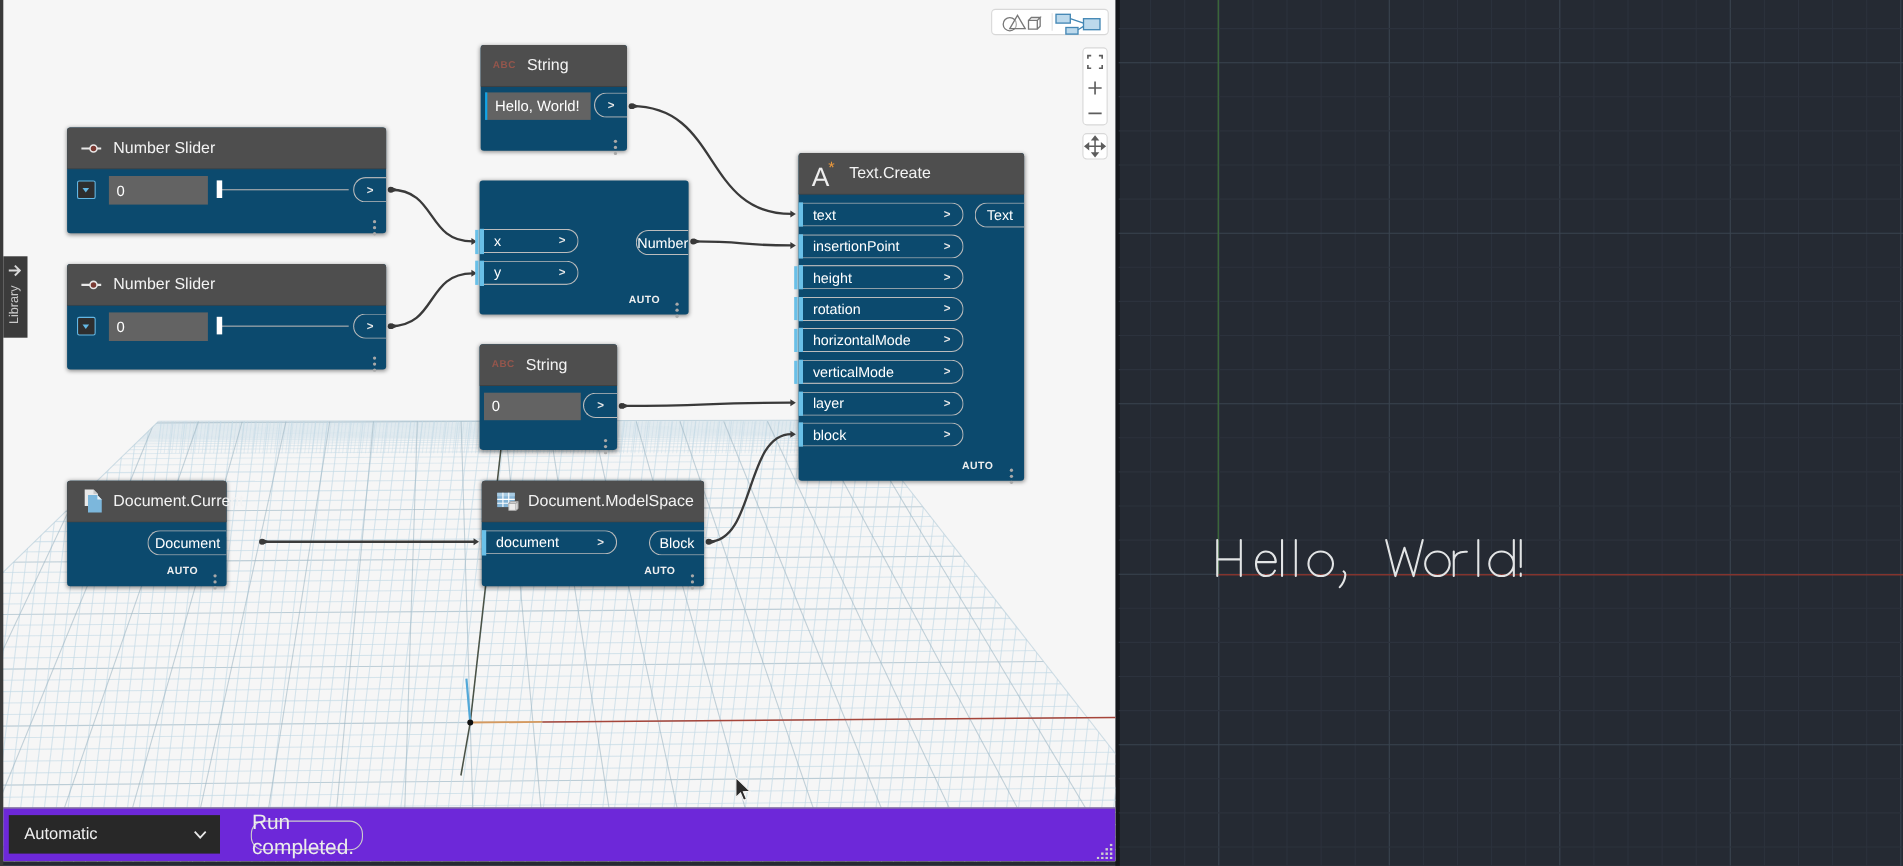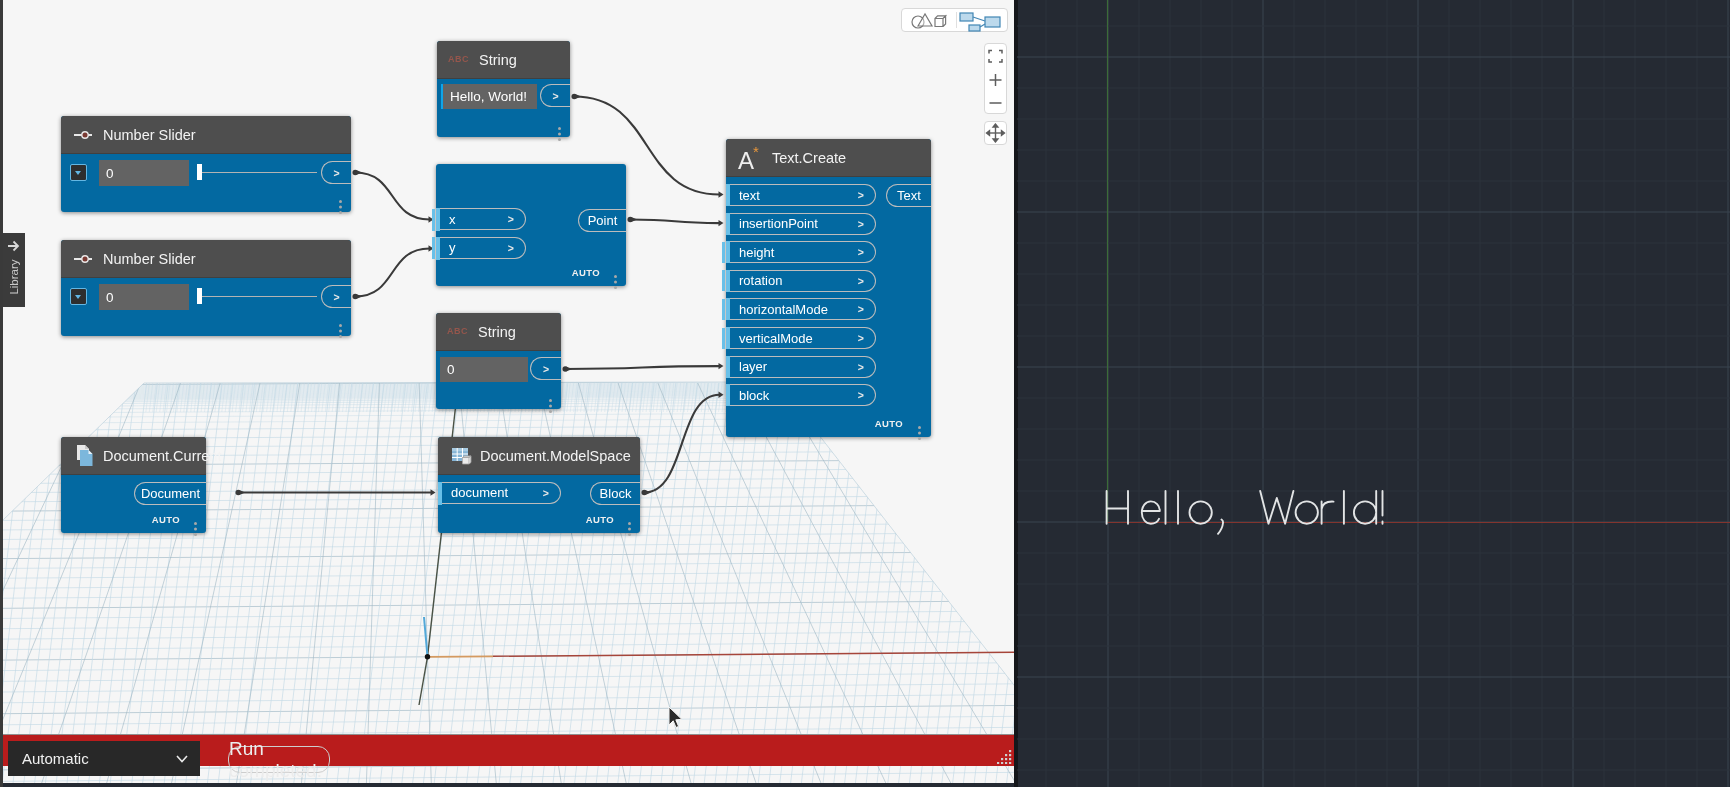--- a/index.html
+++ b/index.html
@@ -1,21 +1,21 @@
 <!DOCTYPE html>
 <html><head><meta charset="utf-8"><style>
 *{margin:0;padding:0;box-sizing:border-box}
 html,body{width:1730px;height:787px;overflow:hidden;background:#252a33;font-family:"Liberation Sans",sans-serif}
 #stage{position:absolute;left:0;top:0;width:1730px;height:787px}
 #vp{position:absolute;left:1014px;top:0;width:716px;height:787px;background:#252a33}
 #vpedge{position:absolute;left:1014px;top:0;width:3.5px;height:787px;background:#15171b}
 #dyn{position:absolute;left:0;top:0;width:1014px;height:783px;background:#f6f6f6;overflow:hidden}
 #leftborder{position:absolute;left:0;top:0;width:3px;height:787px;background:#3a3a3a;z-index:60}
 svg.lay{position:absolute;left:0;top:0;z-index:2}
-.nd{position:absolute;background:#0369a1;border-radius:3px;box-shadow:0 1px 4px rgba(0,0,0,.45);z-index:10}
+.nd{position:absolute;background:#0c4a6e;border-radius:3px;box-shadow:0 1px 4px rgba(0,0,0,.45);z-index:10}
 .nh{position:absolute;left:0;top:0;right:0;height:38px;background:#4e4e4e;border-radius:3px 3px 0 0;color:#f3f3f3;font-size:14.5px;display:flex;align-items:center;border-bottom:1px solid #404040;box-sizing:border-box}
 .ic{width:22px;height:28px;margin:0 9px 0 11px;position:relative;flex:none}
 .pin{position:absolute;left:0;height:22px;border:1px solid #bcbcbc;border-left:none;border-radius:0 11px 11px 0;color:#fff;font-size:13px;display:flex;align-items:center;justify-content:space-between;padding:0 11px 0 13px}
 .pout{position:absolute;right:0;height:23px;border:1px solid #bcbcbc;border-right:none;border-radius:11.5px 0 0 11.5px;color:#fff;font-size:13px;display:flex;align-items:center;justify-content:center}
 .gt{font-size:10.5px;color:#e8e8e8;font-weight:bold}
 .cmA{position:absolute;width:3.6px;background:#69c0e8;z-index:11}
 .cmB{position:absolute;width:3px;background:#69c0e8;z-index:11}
 .auto{position:absolute;color:#f0f0f0;font-size:9.5px;font-weight:bold;letter-spacing:.4px}
 .dots{position:absolute;width:3px;height:3px;border-radius:50%;background:#a8a8a8;box-shadow:0 5.5px 0 #a8a8a8,0 11px 0 #a8a8a8}
 .tb{position:absolute;background:#636363;color:#fff;font-size:13.5px;display:flex;align-items:center;padding-left:7px}
@@ -636,21 +636,21 @@
         </div>
 <div class="dots" style="right:9px;bottom:7px"></div>
 </div>
       <div class="nd" style="left:436px;top:164px;width:190px;height:122px">
 <div class="pin" style="top:44px;width:90px">x<span class="gt">&gt;</span></div>
 <div class="pin" style="top:72.5px;width:90px">y<span class="gt">&gt;</span></div>
 <div class="cmA" style="left:0;top:44px;height:23px"></div>
 <div class="cmB" style="left:-4.5px;top:44.5px;height:22px"></div>
 <div class="cmA" style="left:0;top:72.5px;height:23px"></div>
 <div class="cmB" style="left:-4.5px;top:73px;height:22px"></div>
-<div class="pout" style="top:44.5px;width:48px">Point</div>
+<div class="pout" style="top:44.5px;width:48px">Number</div>
 <div class="auto" style="right:26px;bottom:8px">AUTO</div>
 <div class="dots" style="right:9px;bottom:8px"></div>
 </div>
       <div class="nd" style="left:436px;top:313px;width:125px;height:96px">
 <div class="nh"><div class="ic">
             <div style="position:absolute;top:8px;left:0;font-size:9px;font-weight:bold;color:#95564c;letter-spacing:.5px">ABC</div>
           </div>String</div>
 <div class="tb" style="left:4px;top:44px;width:88px;height:25px">0</div>
 <div class="pout" style="top:44px;width:31px">
           <span class="gt">&gt;</span>
@@ -755,21 +755,21 @@
         </svg>
 </div>
 <div style="position:absolute;left:3px;top:233px;width:22px;height:74px;background:#3b3b3b;z-index:30">
 <svg width="16" height="14" viewBox="0 0 16 14" style="position:absolute;left:3px;top:6px">
           <path d="M2,7 h9 M7.5,2.5 L12,7 L7.5,11.5" stroke="#d8d8d8" stroke-width="1.8" fill="none"></path>
         </svg>
 <div style="position:absolute;left:0;top:0;width:22px;height:74px;display:flex;align-items:center;justify-content:center">
 <span style="transform:rotate(-90deg);transform-origin:center;color:#c9c9c9;font-size:11.5px;white-space:nowrap;margin-top:14px">Library</span>
         </div>
 </div>
-<div style="position:absolute;left:3px;top:734px;width:1011px;height:32px;background:#b91c1c;border-top:1.5px solid #8f8f8f;box-sizing:border-box;z-index:30">
+<div style="position:absolute;left:3px;top:734px;width:1011px;height:49px;background:#6d28d9;border-top:1.5px solid #8f8f8f;box-sizing:border-box;z-index:30">
 <div style="position:absolute;left:5px;top:6px;width:192px;height:35px;background:#282828;color:#f0f0f0;font-size:15px;display:flex;align-items:center;padding-left:14px">Automatic
 <svg width="12" height="8" viewBox="0 0 12 8" style="position:absolute;right:12px;top:14px">
             <path d="M1,1 L6,6.5 L11,1" stroke="#e8e8e8" stroke-width="1.6" fill="none"></path>
           </svg></div>
 <div style="position:absolute;left:225px;top:11px;width:102px;height:27px;border:1.5px solid #cdcdcd;border-radius:12px;color:#ececec;font-size:19px;display:flex;align-items:center;justify-content:center">Run completed.</div>
 <svg width="16" height="14" viewBox="0 0 16 14" style="position:absolute;right:1px;bottom:2px">
           <g fill="#cfcfcf">
 <rect x="12" y="0" width="2.2" height="2.2"></rect>
             <rect x="12" y="4" width="2.2" height="2.2"></rect>
             <rect x="12" y="8" width="2.2" height="2.2"></rect>

